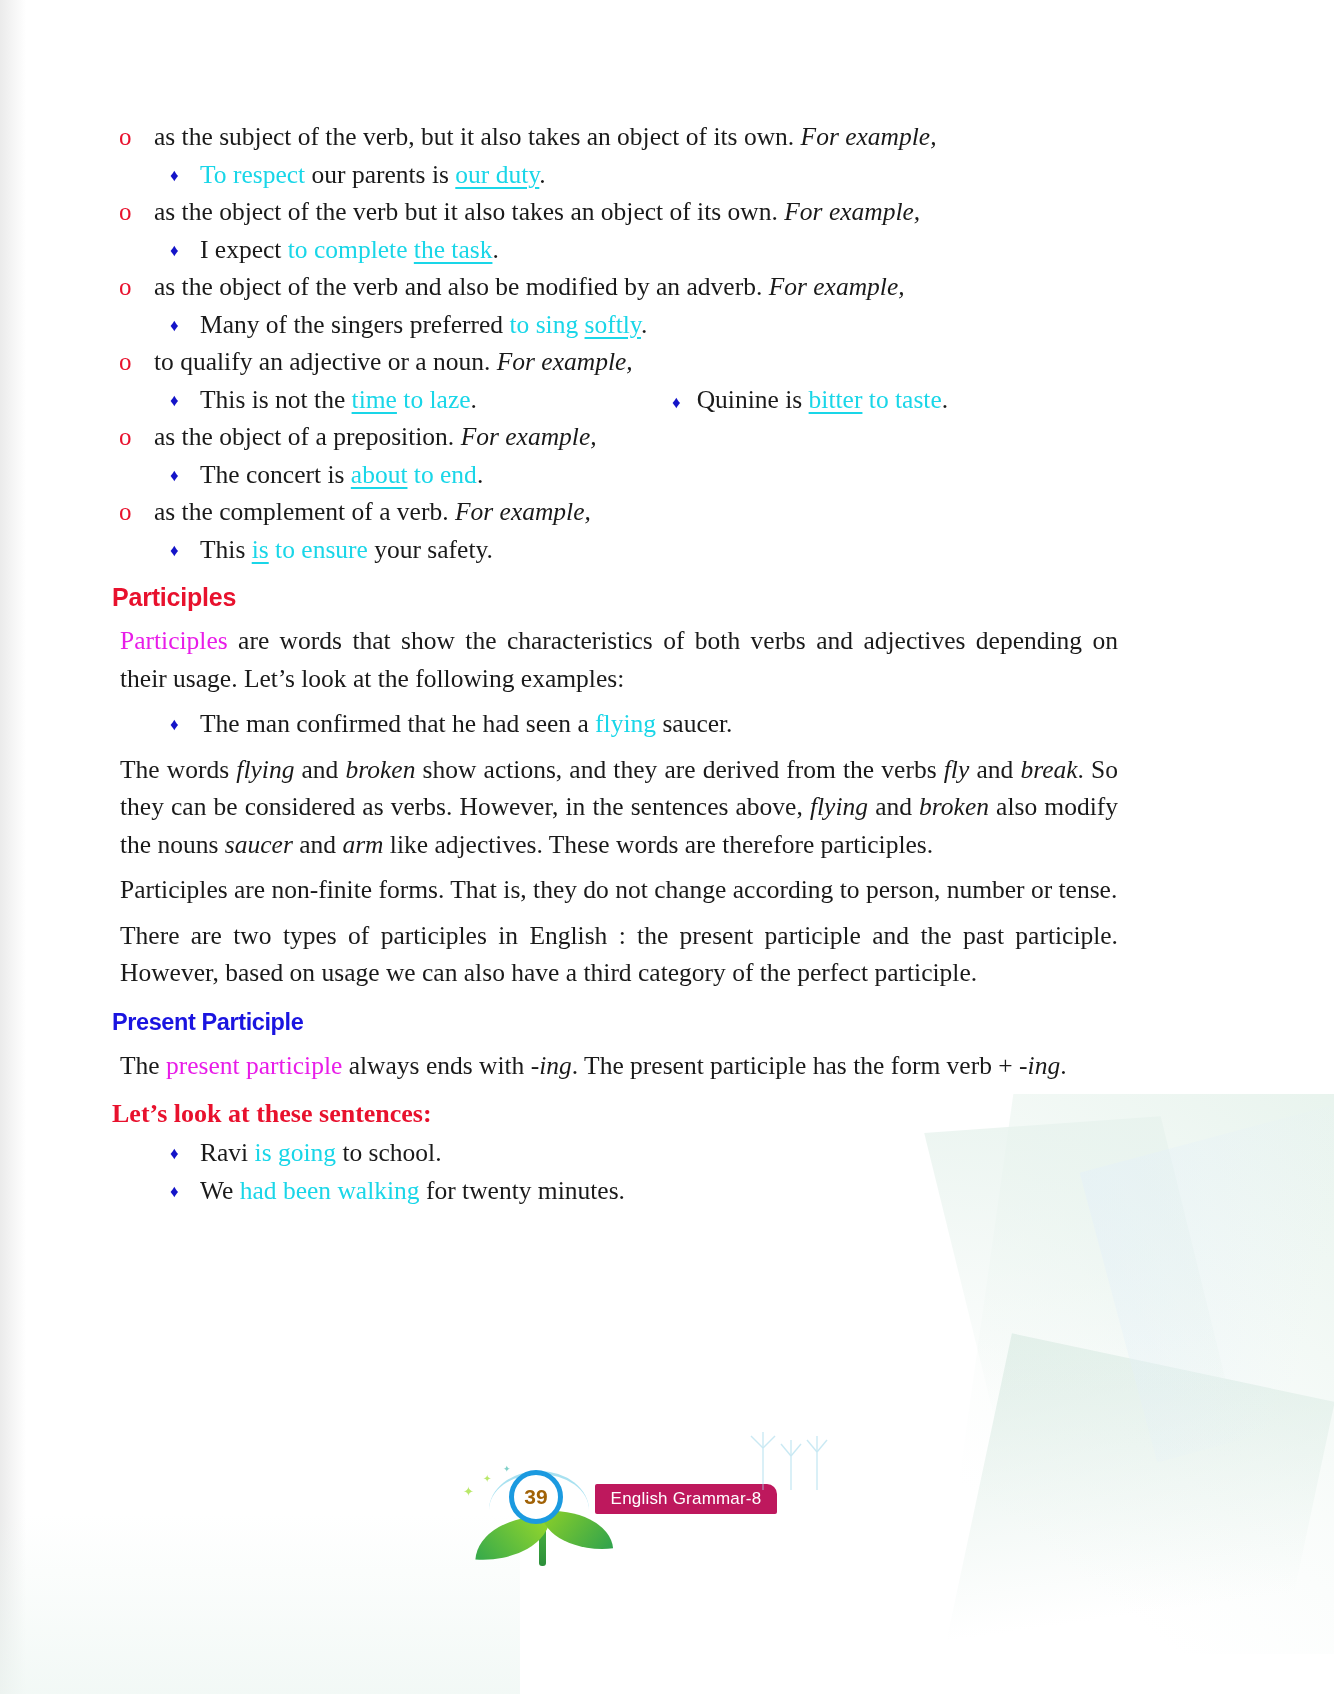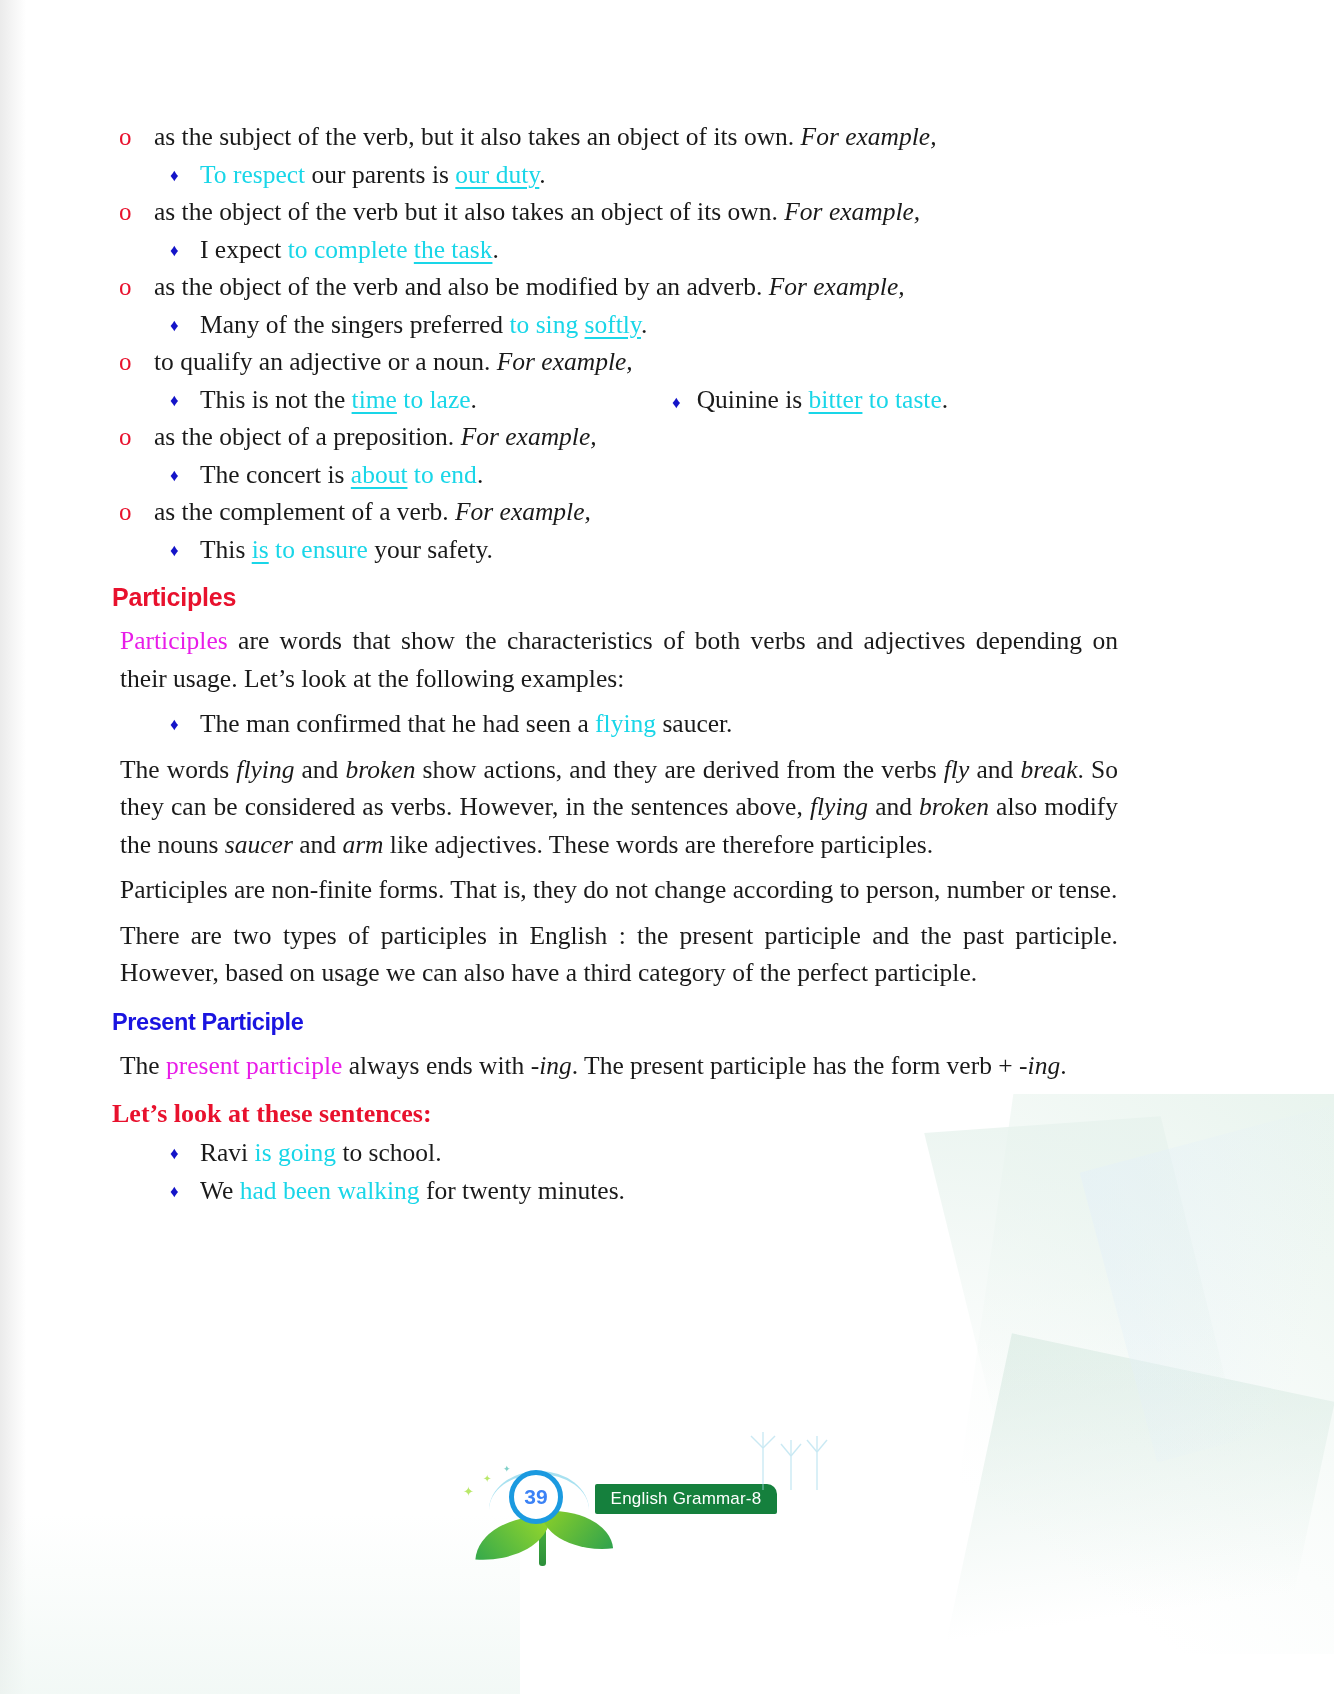--- a/index.html
+++ b/index.html
@@ -159,21 +159,21 @@
     bottom: 0;
     width: 420px;
     height: 150px;
   }
   .banner {
     position: absolute;
     left: 140px;
     bottom: 52px;
     width: 182px;
     height: 30px;
-    background: #15803d;
+    background: #be185d;
     border-radius: 2px 10px 2px 2px;
   }
   .banner span {
     display: block;
     font-family: "Liberation Sans", sans-serif;
     font-size: 17px;
     color: #ffffff;
     line-height: 30px;
     text-align: center;
     letter-spacing: .2px;
@@ -194,21 +194,21 @@
     position: absolute;
     left: 54px;
     bottom: 42px;
     width: 54px;
     height: 54px;
     line-height: 54px;
     text-align: center;
     font-family: "Liberation Sans", sans-serif;
     font-weight: bold;
     font-size: 21px;
-    color: #3b82f6;
+    color: #a16207;
     z-index: 6;
   }
   
   .leaf {
     position: absolute;
     background: linear-gradient(135deg, #8fd41f 0%, #3cb54a 100%);
     border-radius: 0 100% 0 100%;
     z-index: 4;
   }
   .leaf-left {

